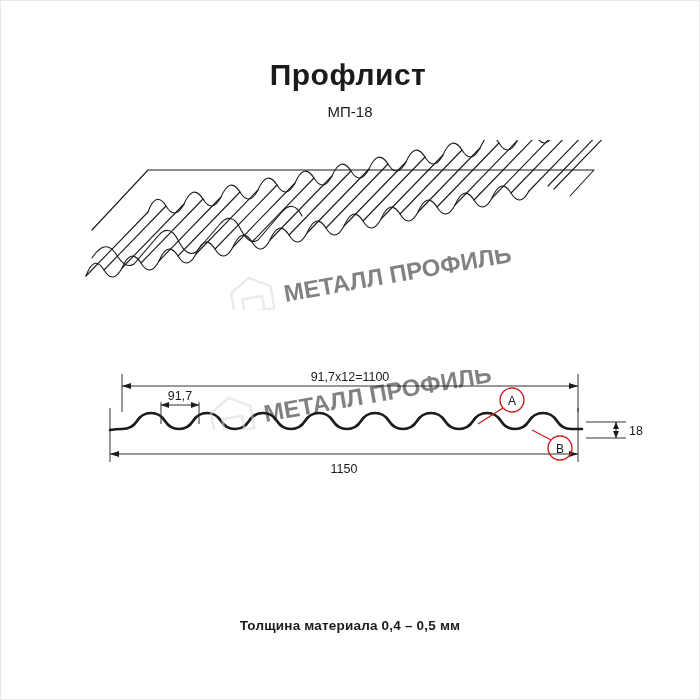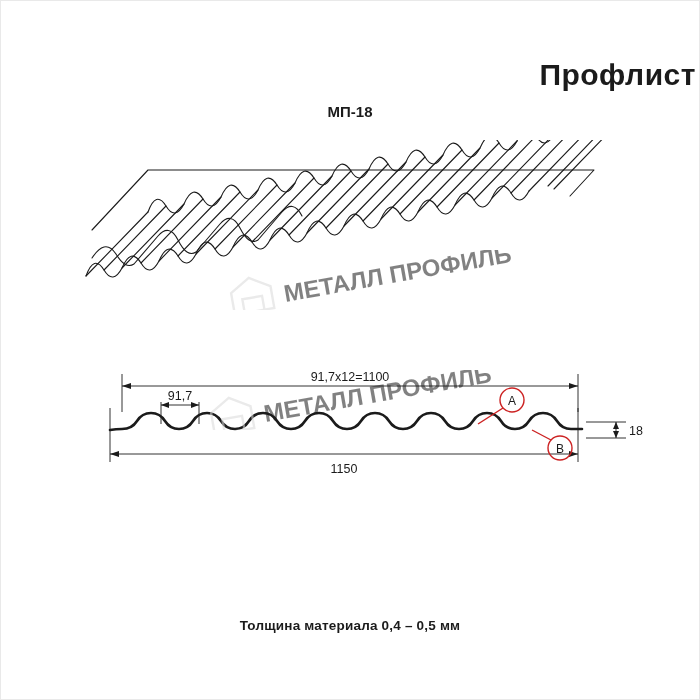--- a/index.html
+++ b/index.html
@@ -22,33 +22,33 @@
     width: 700px;
     height: 700px;
     border: 1px solid #e9e9e9;
     box-sizing: border-box;
   }
   .title {
     position: absolute;
     left: 0;
     top: 58px;
     width: 696px;
-    text-align: right;
+    text-align: center;
     font-size: 30px;
     font-weight: bold;
     letter-spacing: 0.5px;
   }
   .subtitle {
     position: absolute;
     left: 0;
     top: 103px;
     width: 700px;
     text-align: center;
     font-size: 15px;
-    font-weight: bold;
+    font-weight: normal;
   }
   .footer {
     position: absolute;
     left: 0;
     top: 618px;
     width: 700px;
     text-align: center;
     font-size: 13.5px;
     font-weight: bold;
     letter-spacing: 0.2px;

